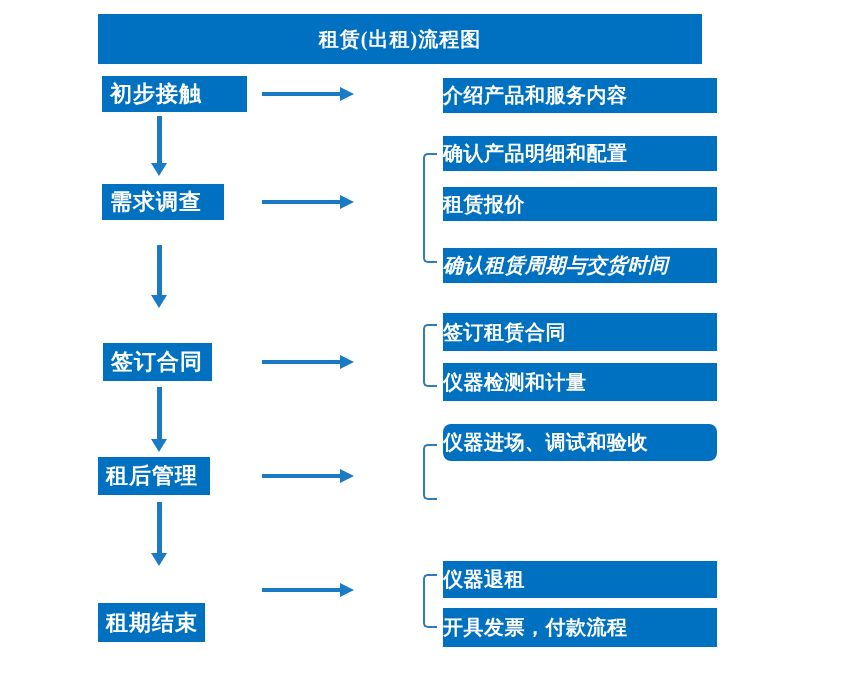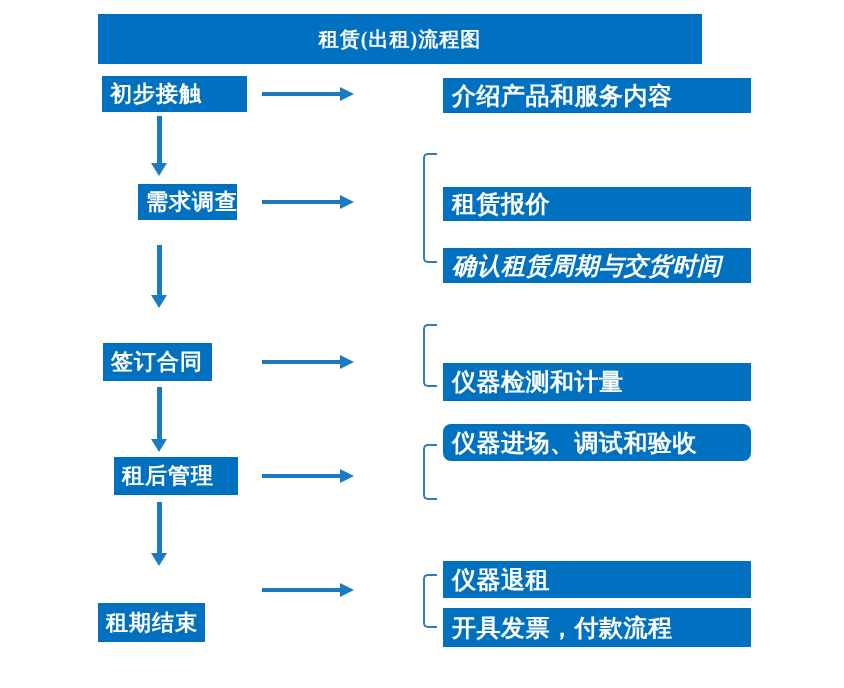--- a/index.html
+++ b/index.html
@@ -24,24 +24,24 @@
     font-size:20px;font-weight:bold;letter-spacing:1px;
   }
 
   .step-box{
     position:absolute;background:var(--primary);color:var(--text-on-primary);
     display:flex;align-items:center;
     font-size:22px;font-weight:bold;padding-left:8px;letter-spacing:1px;
     white-space:nowrap;
   }
   .detail-box{
-    position:absolute;left:443px;width:308px;
+    position:absolute;left:443px;width:274px;
     background:var(--primary);color:var(--text-on-primary);
     display:flex;align-items:center;
-    font-size:24px;font-weight:bold;padding-left:9px;letter-spacing:0.5px;
+    font-size:20px;font-weight:bold;letter-spacing:0.5px;
     white-space:nowrap;
   }
 
   
   .h-arrow{position:absolute;width:92px;height:14px;}
   .h-arrow .shaft{position:absolute;left:0;top:5px;height:4px;right:13px;background:var(--arrow);}
   .h-arrow .head{position:absolute;right:0;top:0;width:0;height:0;
     border-top:7px solid transparent;border-bottom:7px solid transparent;
     border-left:14px solid var(--arrow);}
 
@@ -62,23 +62,23 @@
   }
 </style>
 </head>
 <body>
 
 <div class="canvas">
 
   <div class="title-bar">租赁(出租)流程图</div>
 
   <div class="step-box" style="left:102px;top:76px;width:145px;height:36px;">初步接触</div>
-  <div class="step-box" style="left:102px;top:184px;width:99px;height:36px;margin-left:36px;">需求调查</div>
+  <div class="step-box" style="left:102px;top:184px;width:122px;height:36px;">需求调查</div>
   <div class="step-box" style="left:103px;top:343px;width:109px;height:38px;">签订合同</div>
-  <div class="step-box" style="left:114px;top:457px;width:124px;height:38px;">租后管理</div>
+  <div class="step-box" style="left:98px;top:457px;width:112px;height:38px;">租后管理</div>
   <div class="step-box" style="left:98px;top:571px;width:107px;height:39px;margin-top:32px;">租期结束</div>
 
   <div class="v-arrow" style="left:151px;top:116px;height:60px;">
     <div class="shaft"></div>
     <div class="head"></div>
   </div>
   <div class="v-arrow" style="left:151px;top:245px;height:63px;">
     <div class="shaft"></div>
     <div class="head"></div>
   </div>
@@ -112,23 +112,25 @@
     <div class="head"></div>
   </div>
 
   <div class="bracket" style="top:153px;height:110px;"></div>
   <div class="bracket" style="top:324px;height:63px;"></div>
   <div class="bracket" style="top:444px;height:56px;"></div>
   <div class="bracket" style="top:574px;height:54px;"></div>
 
   <div class="detail-box" style="top:78px;height:35px;">介绍产品和服务内容</div>
 
+  <div class="detail-box" style="top:136px;height:35px;">确认产品明细和配置</div>
   <div class="detail-box" style="top:187px;height:34px;">租赁报价</div>
   <div class="detail-box" style="top:248px;height:35px;font-style:italic;">确认租赁周期与交货时间</div>
 
+  <div class="detail-box" style="top:313px;height:38px;">签订租赁合同</div>
   <div class="detail-box" style="top:363px;height:38px;">仪器检测和计量</div>
 
   <div class="detail-box" style="top:424px;height:37px;border-radius:8px;">仪器进场、调试和验收</div>
 
   <div class="detail-box" style="top:561px;height:37px;">仪器退租</div>
   <div class="detail-box" style="top:608px;height:39px;">开具发票，付款流程</div>
 
 </div>
 
 </body></html>

